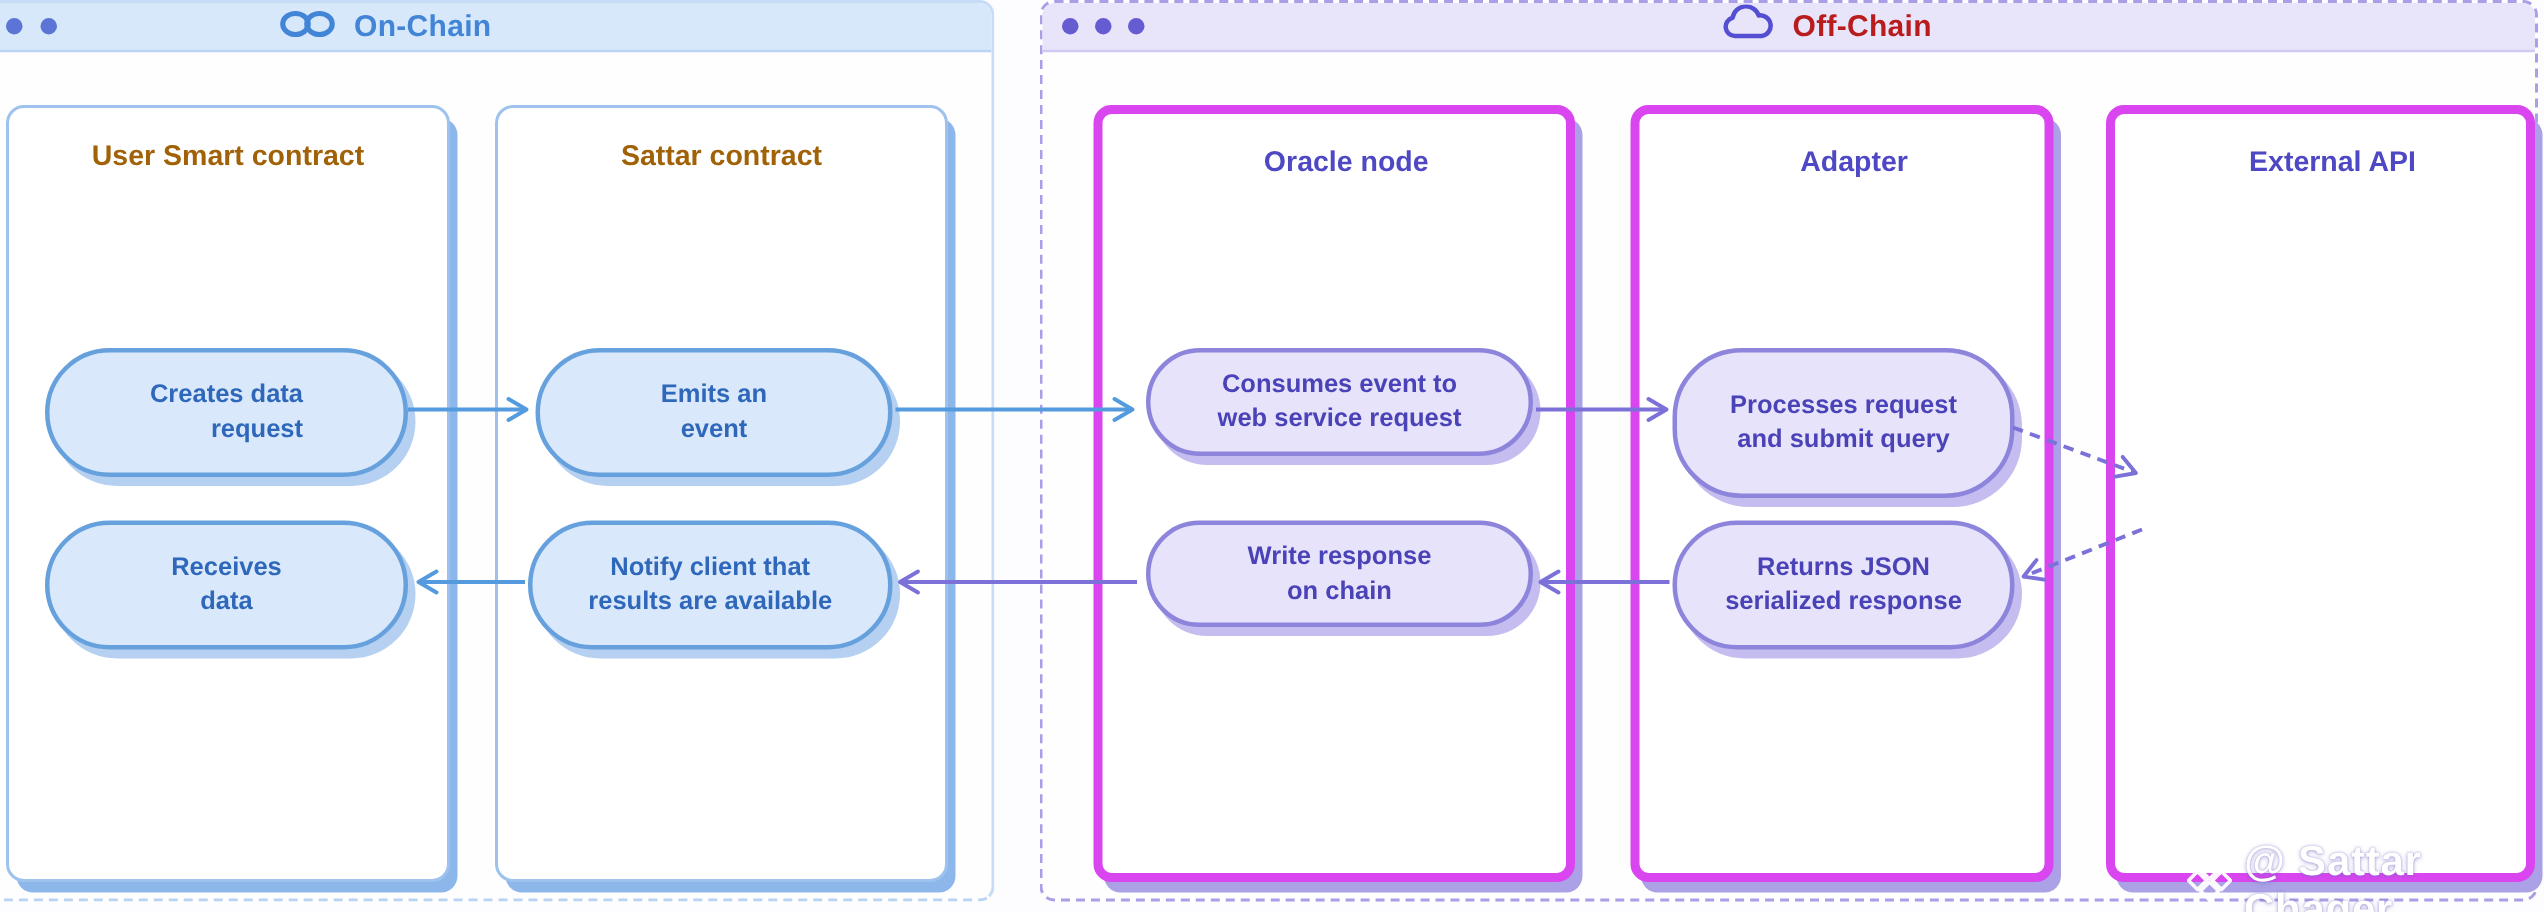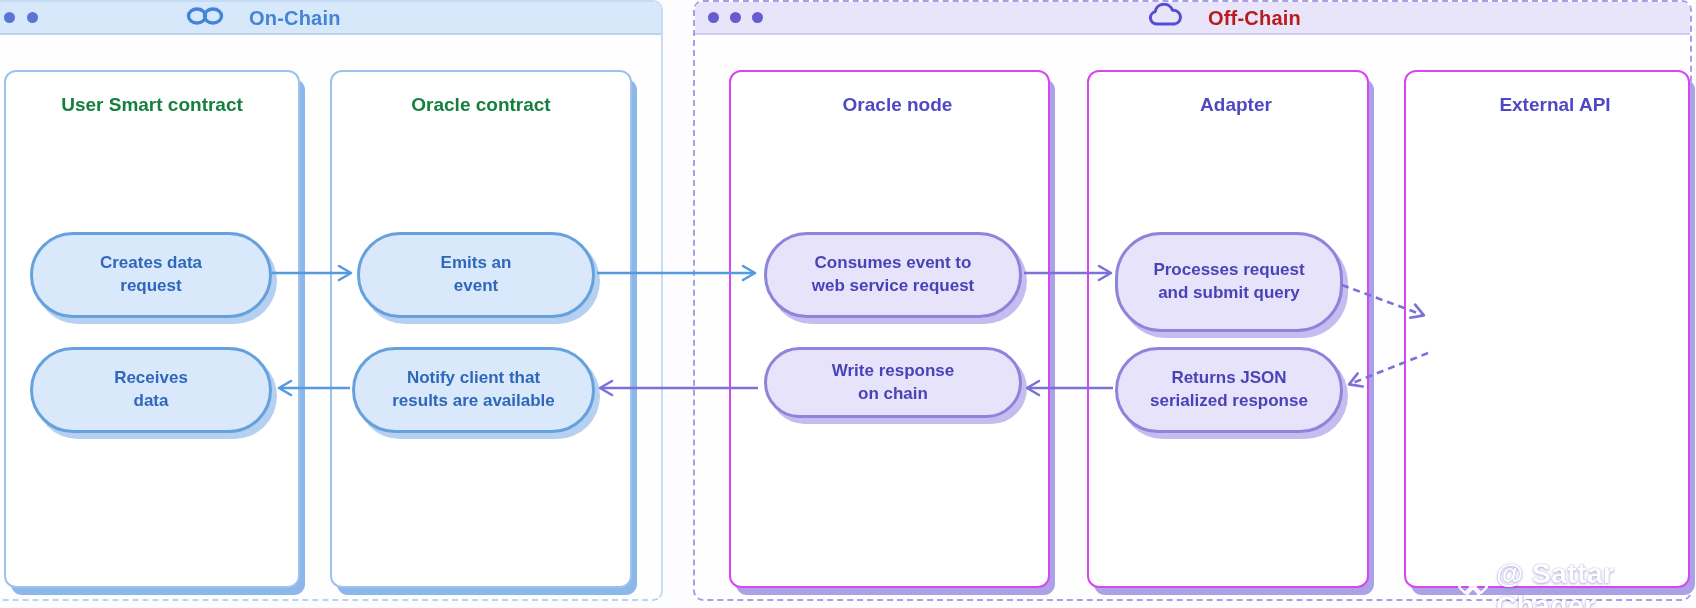--- a/index.html
+++ b/index.html
@@ -19,31 +19,31 @@
   .panel.off{
     left:693px;width:999px;
     border:2px dashed #a89fe6;
   }
   .phead{position:absolute;left:0;top:0;right:0;height:31px;border-radius:8px 8px 0 0;}
   .panel.on  .phead{background:#d8e8fb;border-bottom:2px solid #bcd4f1;}
   .panel.off .phead{background:#e8e5fb;border-bottom:2px solid #d0cbf2;}
   .dot{position:absolute;top:10px;width:11px;height:11px;border-radius:50%;}
   .panel.on  .dot{background:#5c74d6;}
   .panel.off .dot{background:#665cd2;}
-  .htitle{position:absolute;top:3px;display:flex;align-items:center;gap:25px;height:26px;}
+  .htitle{position:absolute;top:3px;display:flex;align-items:center;gap:12px;height:26px;}
   .htitle .ttl{font-size:20px;font-weight:bold;letter-spacing:.2px;}
   .panel.on  .htitle .ttl{color:#4285d6;}
   .panel.off .htitle .ttl{color:#b91c1c;}
 
   
   .col{position:absolute;top:68px;height:518px;background:#ffffff;box-sizing:border-box;border-radius:12px;}
   .panel.on  .col{border:2px solid #9ec2ee;box-shadow:6px 8px 0 -1px #8db7ea;}
-  .panel.off .col{border:2px solid #d946ef;box-shadow:6px 8px 0 -1px #aaa1e6;padding-left:16px;}
+  .panel.off .col{border:6px solid #d946ef;box-shadow:6px 8px 0 -1px #aaa1e6;padding-left:16px;}
   .col h3{margin:0;padding-top:22px;text-align:center;font-size:19px;font-weight:bold;}
-  .panel.on  .col h3{color:#15803d;}
+  .panel.on  .col h3{color:#a16207;}
   .panel.off .col h3{color:#4f48c4;}
 
   
   .pill{
     position:absolute;box-sizing:border-box;border-radius:46px;
     display:flex;align-items:center;justify-content:center;text-align:center;
     font-size:17px;font-weight:bold;line-height:1.35;white-space:pre-line;
   }
   .panel.on  .pill{background:#d9e9fb;border:3px solid #67a1dd;color:#2f68ba;box-shadow:5px 6px 0 #b5d0f1;}
   .panel.off .pill{background:#e7e3fa;border:3px solid #8d85dc;color:#4a43b8;box-shadow:5px 6px 0 #c5bdef;}
@@ -75,24 +75,24 @@
           </svg>
         </span>
         <span class="ttl">On-Chain</span>
       </span>
     </div>
 
     <div class="col" style="left:14px;width:296px;">
       <h3>User Smart contract</h3>
     </div>
     <div class="col" style="left:340px;width:302px;">
-      <h3>Oracle contract</h3>
+      <h3>Sattar contract</h3>
     </div>
 
-    <div class="pill" style="left:40px;top:230px;width:242px;height:86px;">Creates data
+    <div class="pill" style="left:40px;top:230px;width:242px;height:86px;text-align:right;">Creates data
 request</div>
     <div class="pill" style="left:40px;top:345px;width:242px;height:86px;">Receives
 data</div>
     <div class="pill" style="left:367px;top:230px;width:238px;height:86px;">Emits an
 event</div>
     <div class="pill" style="left:362px;top:345px;width:243px;height:86px;">Notify client that
 results are available</div>
   </section>
 
   <section class="panel off">
@@ -113,21 +113,21 @@
     <div class="col" style="left:34px;width:321px;">
       <h3>Oracle node</h3>
     </div>
     <div class="col" style="left:392px;width:282px;">
       <h3>Adapter</h3>
     </div>
     <div class="col" style="left:709px;width:286px;">
       <h3>External API</h3>
     </div>
 
-    <div class="pill" style="left:69px;top:230px;width:258px;height:86px;">Consumes event to
+    <div class="pill" style="left:69px;top:230px;width:258px;height:72px;">Consumes event to
 web service request</div>
     <div class="pill" style="left:69px;top:345px;width:258px;height:71px;">Write response
 on chain</div>
     <div class="pill" style="left:420px;top:230px;width:228px;height:100px;">Processes request
 and submit query</div>
     <div class="pill" style="left:420px;top:345px;width:228px;height:86px;">Returns JSON
 serialized response</div>
   </section>
 
   <svg class="flows" width="1696" height="608" viewBox="0 0 1696 608">

